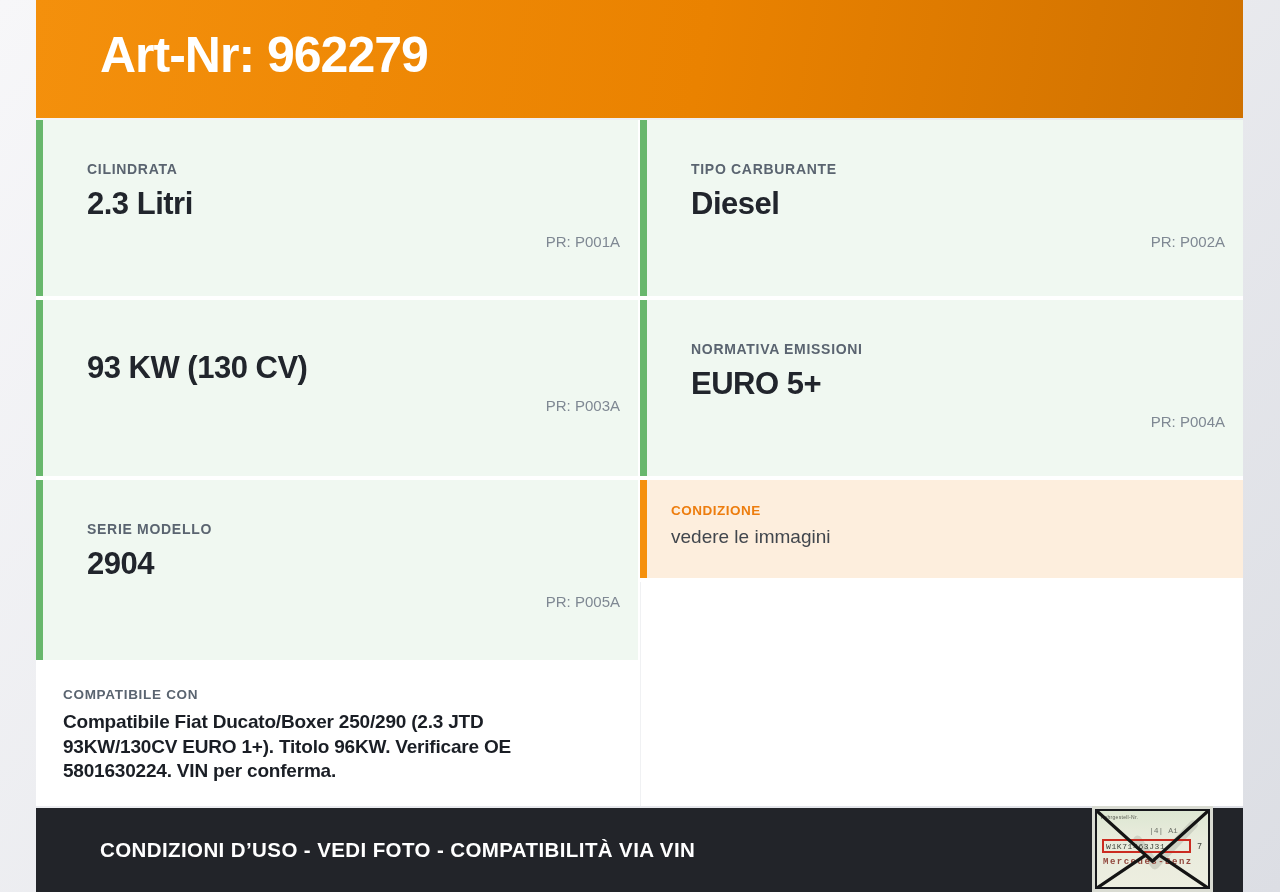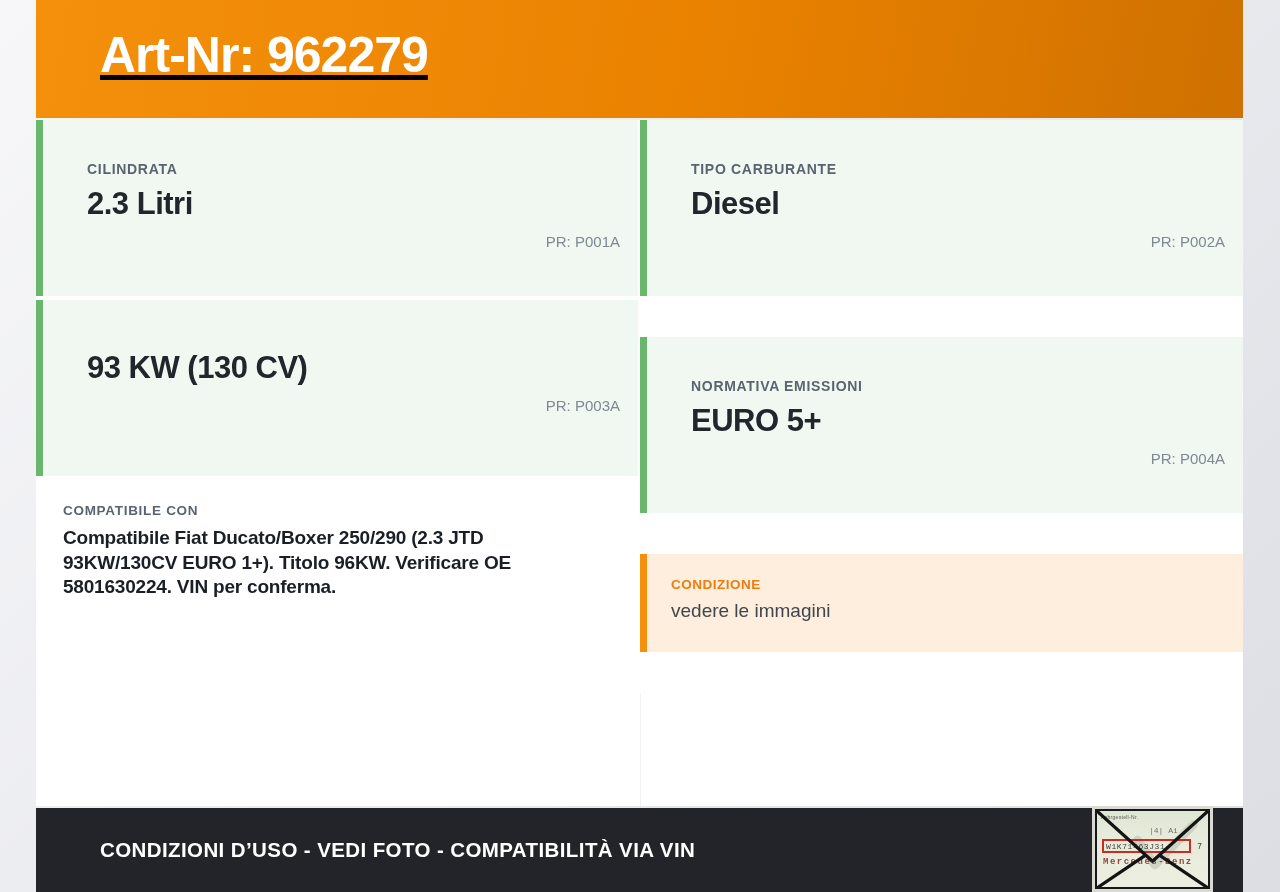--- a/index.html
+++ b/index.html
@@ -7,29 +7,29 @@
   body {
     font-family:"Liberation Sans", sans-serif;
     background:linear-gradient(135deg,#f7f7f9 0%,#e9eaee 55%,#dcdee4 100%);
   }
   .page { position:absolute; left:36px; top:0; width:1207px; height:892px; display:flex; flex-direction:column; }
 
   
   .hdr {
     height:118px; flex:0 0 118px;
     background:linear-gradient(100deg,#f4900c 0%,#ea8200 55%,#cf7100 100%);
-    display:flex; align-items:center; padding-left:64px;text-decoration:underline;
+    display:flex; align-items:center; padding-left:64px;
   }
   .hdr h1 { color:#ffffff; font-size:50px; font-weight:bold; letter-spacing:-1px; margin-top:-8px; }
 
   
   .cols { flex:0 0 686px; margin-top:2px; display:flex; gap:2px; background:#ffffff; }
   .col { display:flex; flex-direction:column; }
   .col-l { width:602px; }
-  .col-r { width:603px;gap:37px; }
+  .col-r { width:603px; }
 
   .card { background:#f0f8f1; border-left:7px solid #68b76c; padding:41px 18px 0 44px; }
   .card + .card, .card + .compat, .card + .fill { margin-top:4px; }
   .h176 { height:176px; flex:0 0 176px; }
   .h180 { height:180px; flex:0 0 180px; }
 
   .lbl { font-size:14px; font-weight:bold; color:#5a6470; letter-spacing:.7px; text-transform:uppercase; }
   .val { font-size:31px; font-weight:bold; color:#21252c; letter-spacing:-.5px; margin-top:9px; }
   .pr  { font-size:15px; color:#7f8893; margin-top:11px;text-align:right; }
 
@@ -79,20 +79,25 @@
     <div class="col col-l">
       <div class="card h176">
         <div class="lbl">CILINDRATA</div>
         <div class="val">2.3 Litri</div>
         <div class="pr">PR: P001A</div>
       </div>
       <div class="card h176">
         <div class="val">93 KW (130 CV)</div>
         <div class="pr">PR: P003A</div>
       </div>
+      <div class="card h180">
+        <div class="lbl">SERIE MODELLO</div>
+        <div class="val">2904</div>
+        <div class="pr">PR: P005A</div>
+      </div>
       <div class="compat">
         <div class="lbl">COMPATIBILE CON</div>
         <div class="body">Compatibile Fiat Ducato/Boxer 250/290 (2.3 JTD 93KW/130CV EURO 1+). Titolo 96KW. Verificare OE 5801630224. VIN per conferma.</div>
       </div>
     </div>
 
     <div class="col col-r">
       <div class="card h176">
         <div class="lbl">TIPO CARBURANTE</div>
         <div class="val">Diesel</div>

